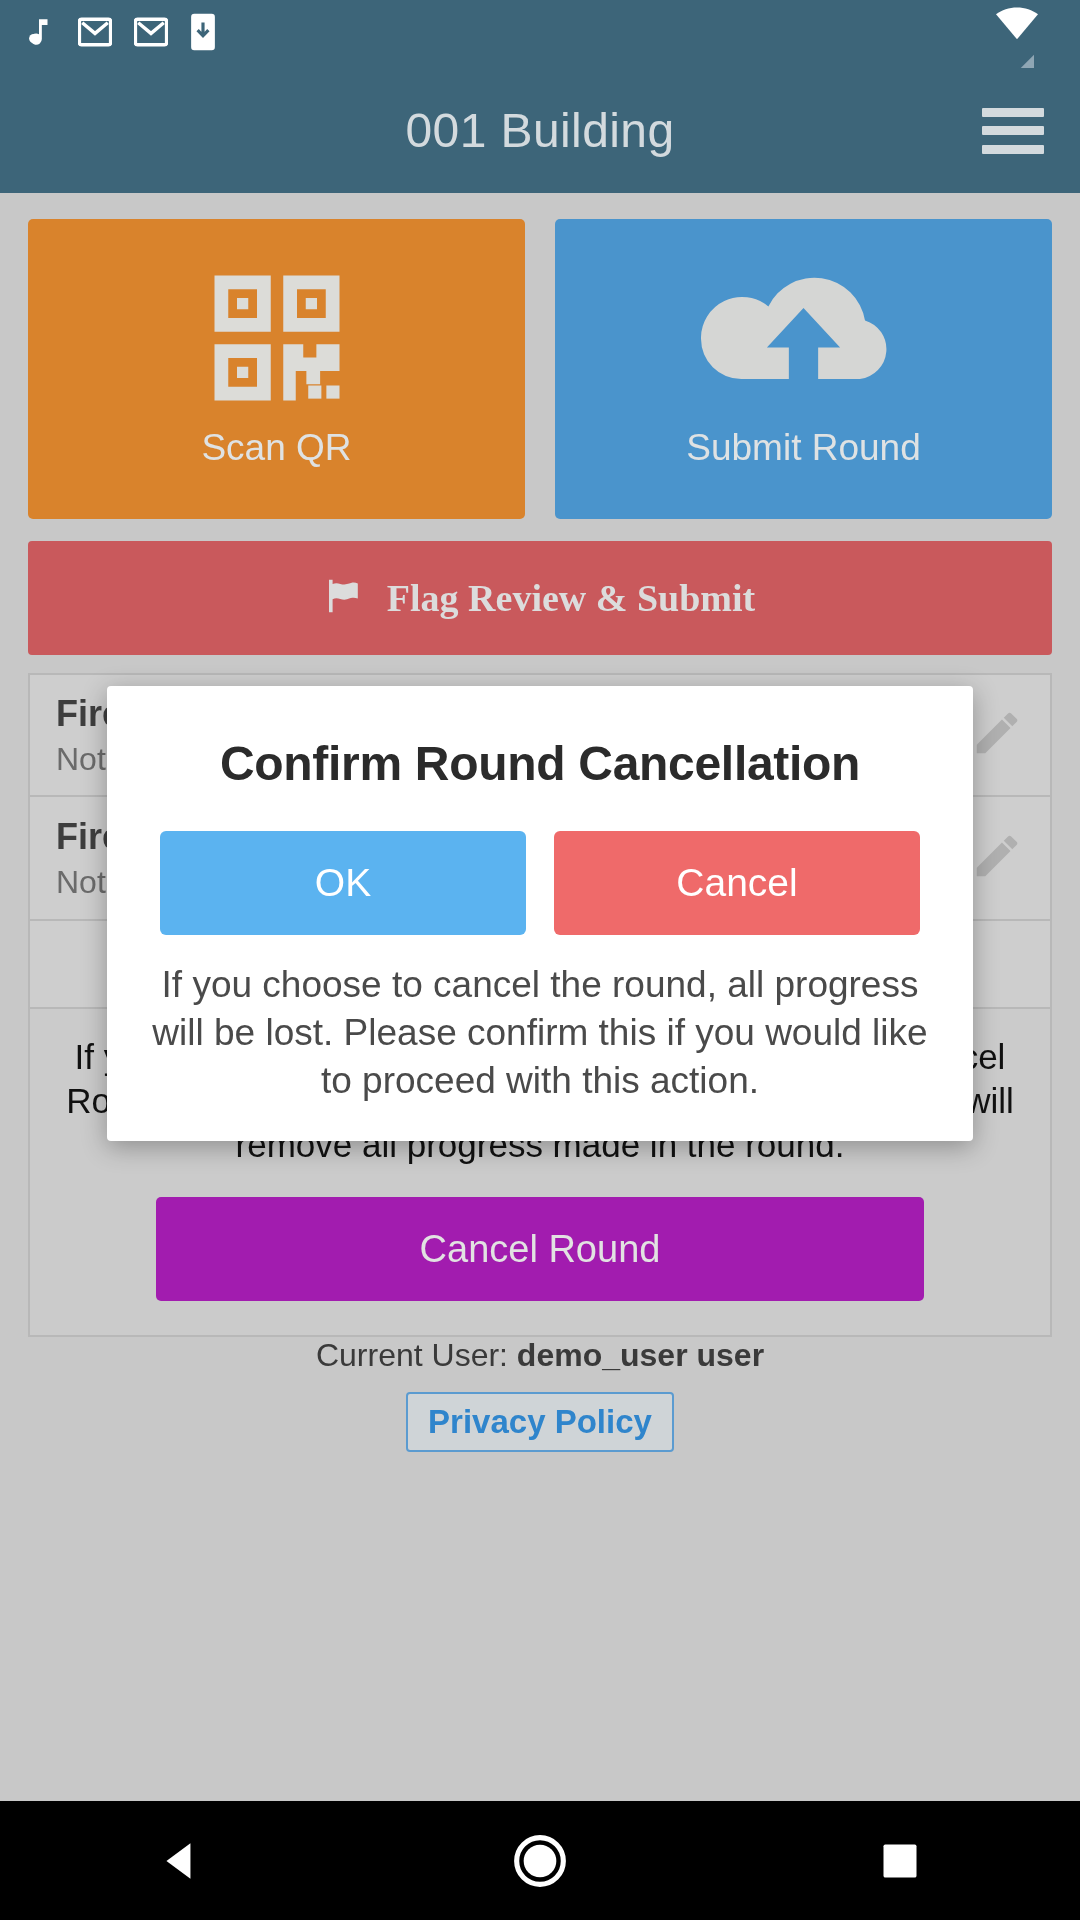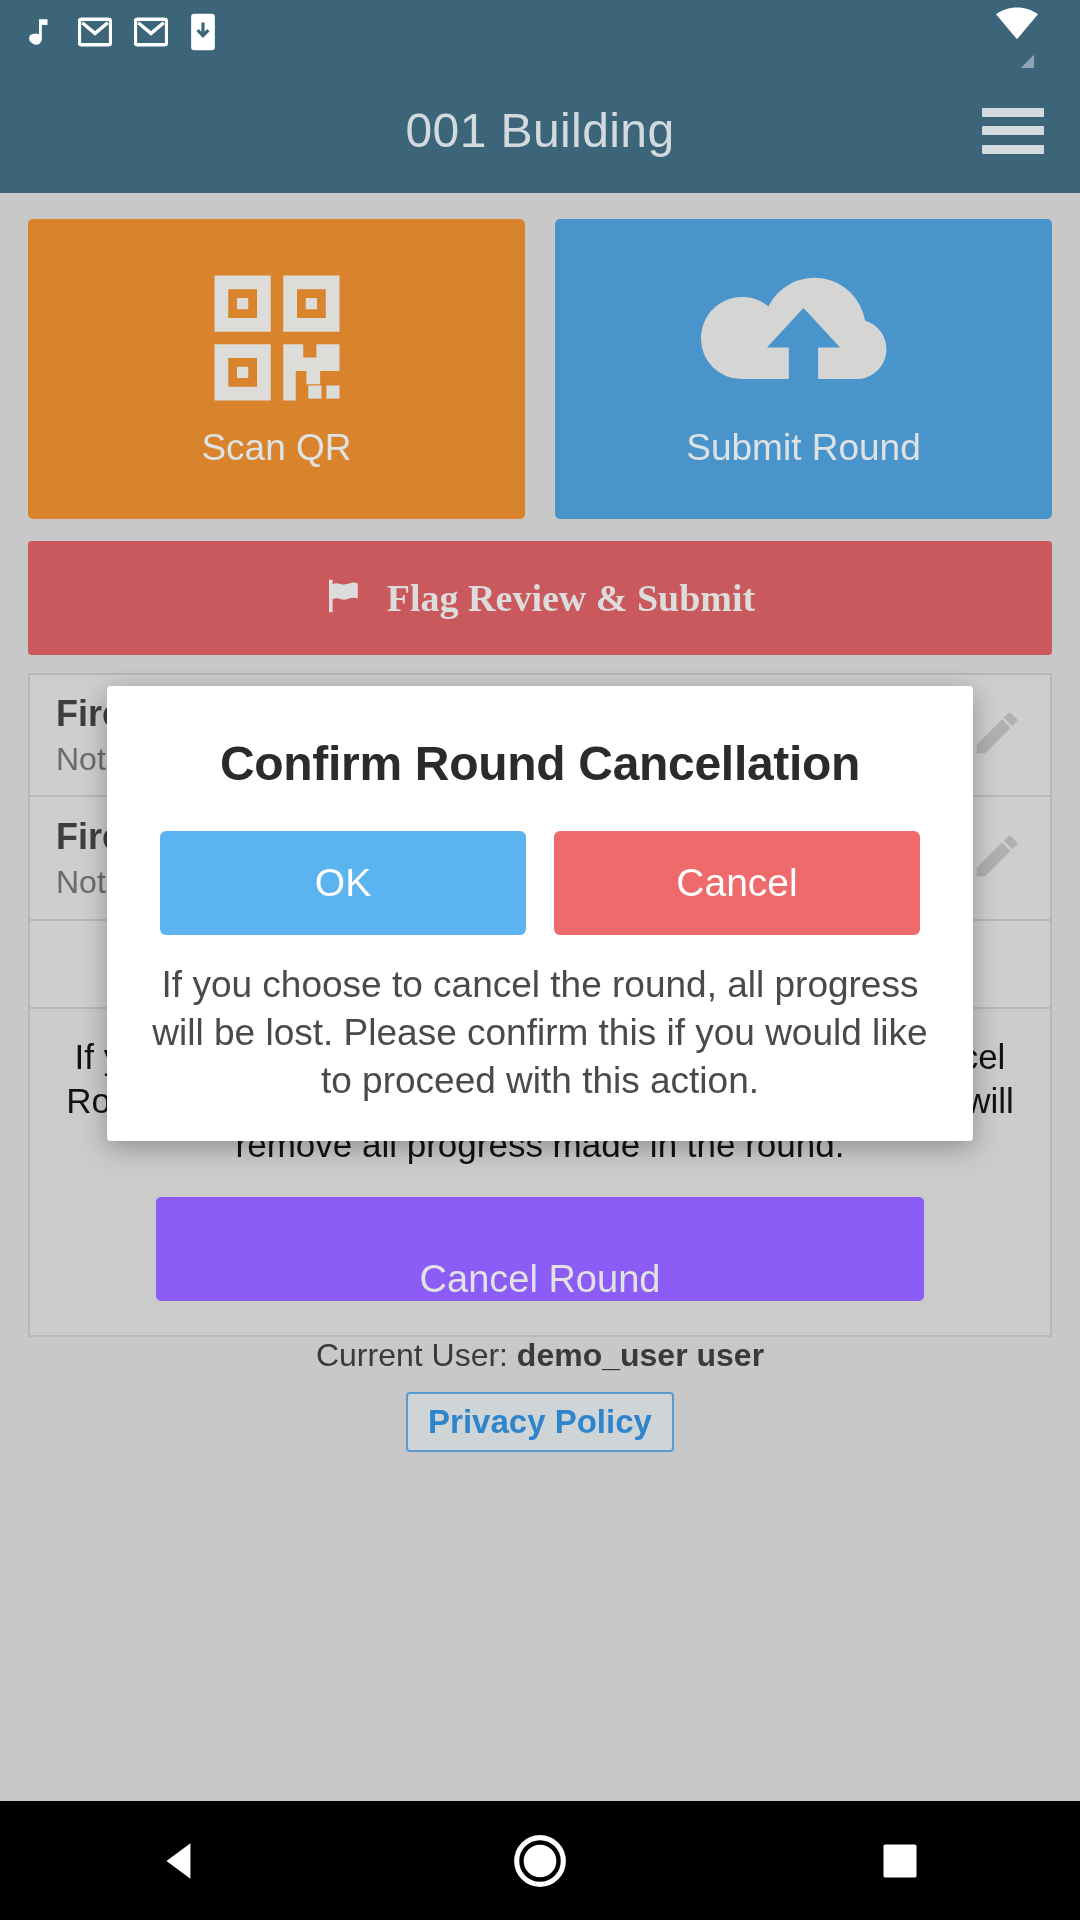--- a/index.html
+++ b/index.html
@@ -171,24 +171,24 @@
   #cancel-desc {
     font-size: 35px;
     line-height: 1.26;
     color: #111111;
     text-align: center;
   }
   #cancel-round-button {
     margin: 30px auto 0 auto;
     width: 768px;
     height: 104px;
-    background: #8b5cf6;
+    background: #a21caf;
     border-radius: 5px;
     display: flex;
-    align-items: flex-end;
+    align-items: center;
     justify-content: center;
     cursor: pointer;
   }
   #cancel-round-button .crb-label {
     font-size: 38px;
     color: #e2e2e2;
   }
 
   
   #footer {

